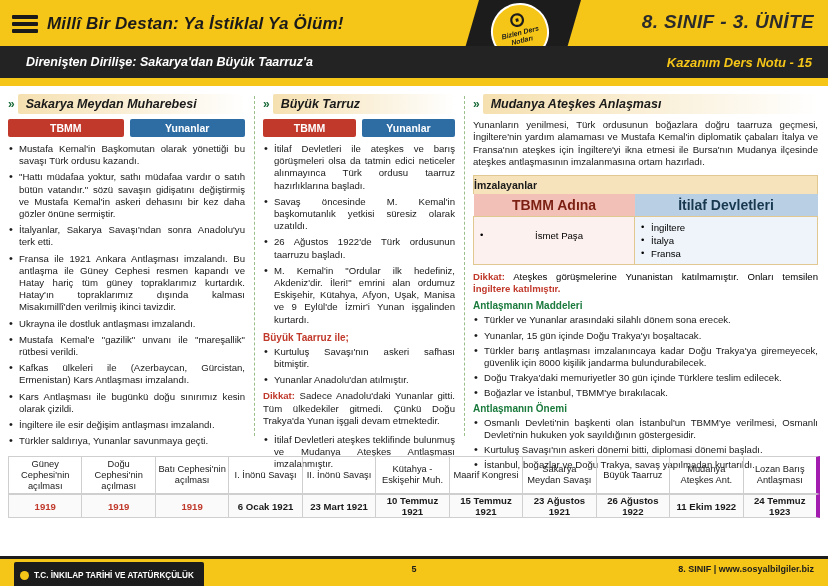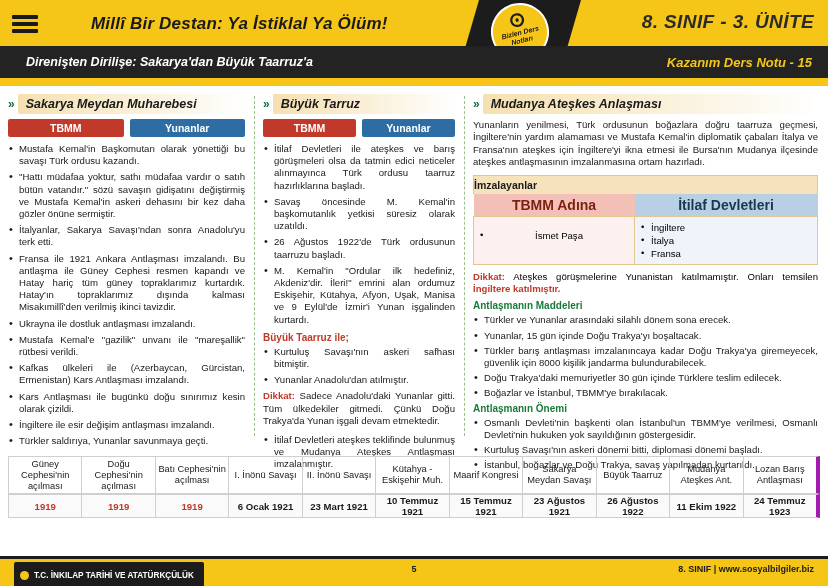--- a/index.html
+++ b/index.html
@@ -10,21 +10,21 @@
     background: #ffffff;
     overflow: hidden;
   }
   .page { position: relative; width: 828px; height: 586px; background:#fff; }
 
   
   .header {
     position:absolute; left:0; top:0; width:828px; height:86px;
     background:#f5c518;
   }
-  .hdr-title-row { position:absolute; left:0; top:6px; width:828px; height:36px; display:flex; align-items:center;gap:44px; }
+  .hdr-title-row { position:absolute; left:0; top:6px; width:828px; height:36px; display:flex; align-items:center; }
   .hdr-bars { width:26px; margin-left:12px; }
   .hdr-bars div { height:4px; background:#1a1a1a; margin:3px 0; border-radius:1px; }
   .hdr-main-title {
     font-size:17px; font-weight:bold; color:#1a1a1a; font-style:italic;
     margin-left:9px; letter-spacing:.2px; white-space:nowrap;
   }
   .hdr-unit {
     position:absolute; right:14px; top:11px;
     font-size:19px; font-weight:bold; color:#2b2b2b; font-style:italic; letter-spacing:.4px;
   }

